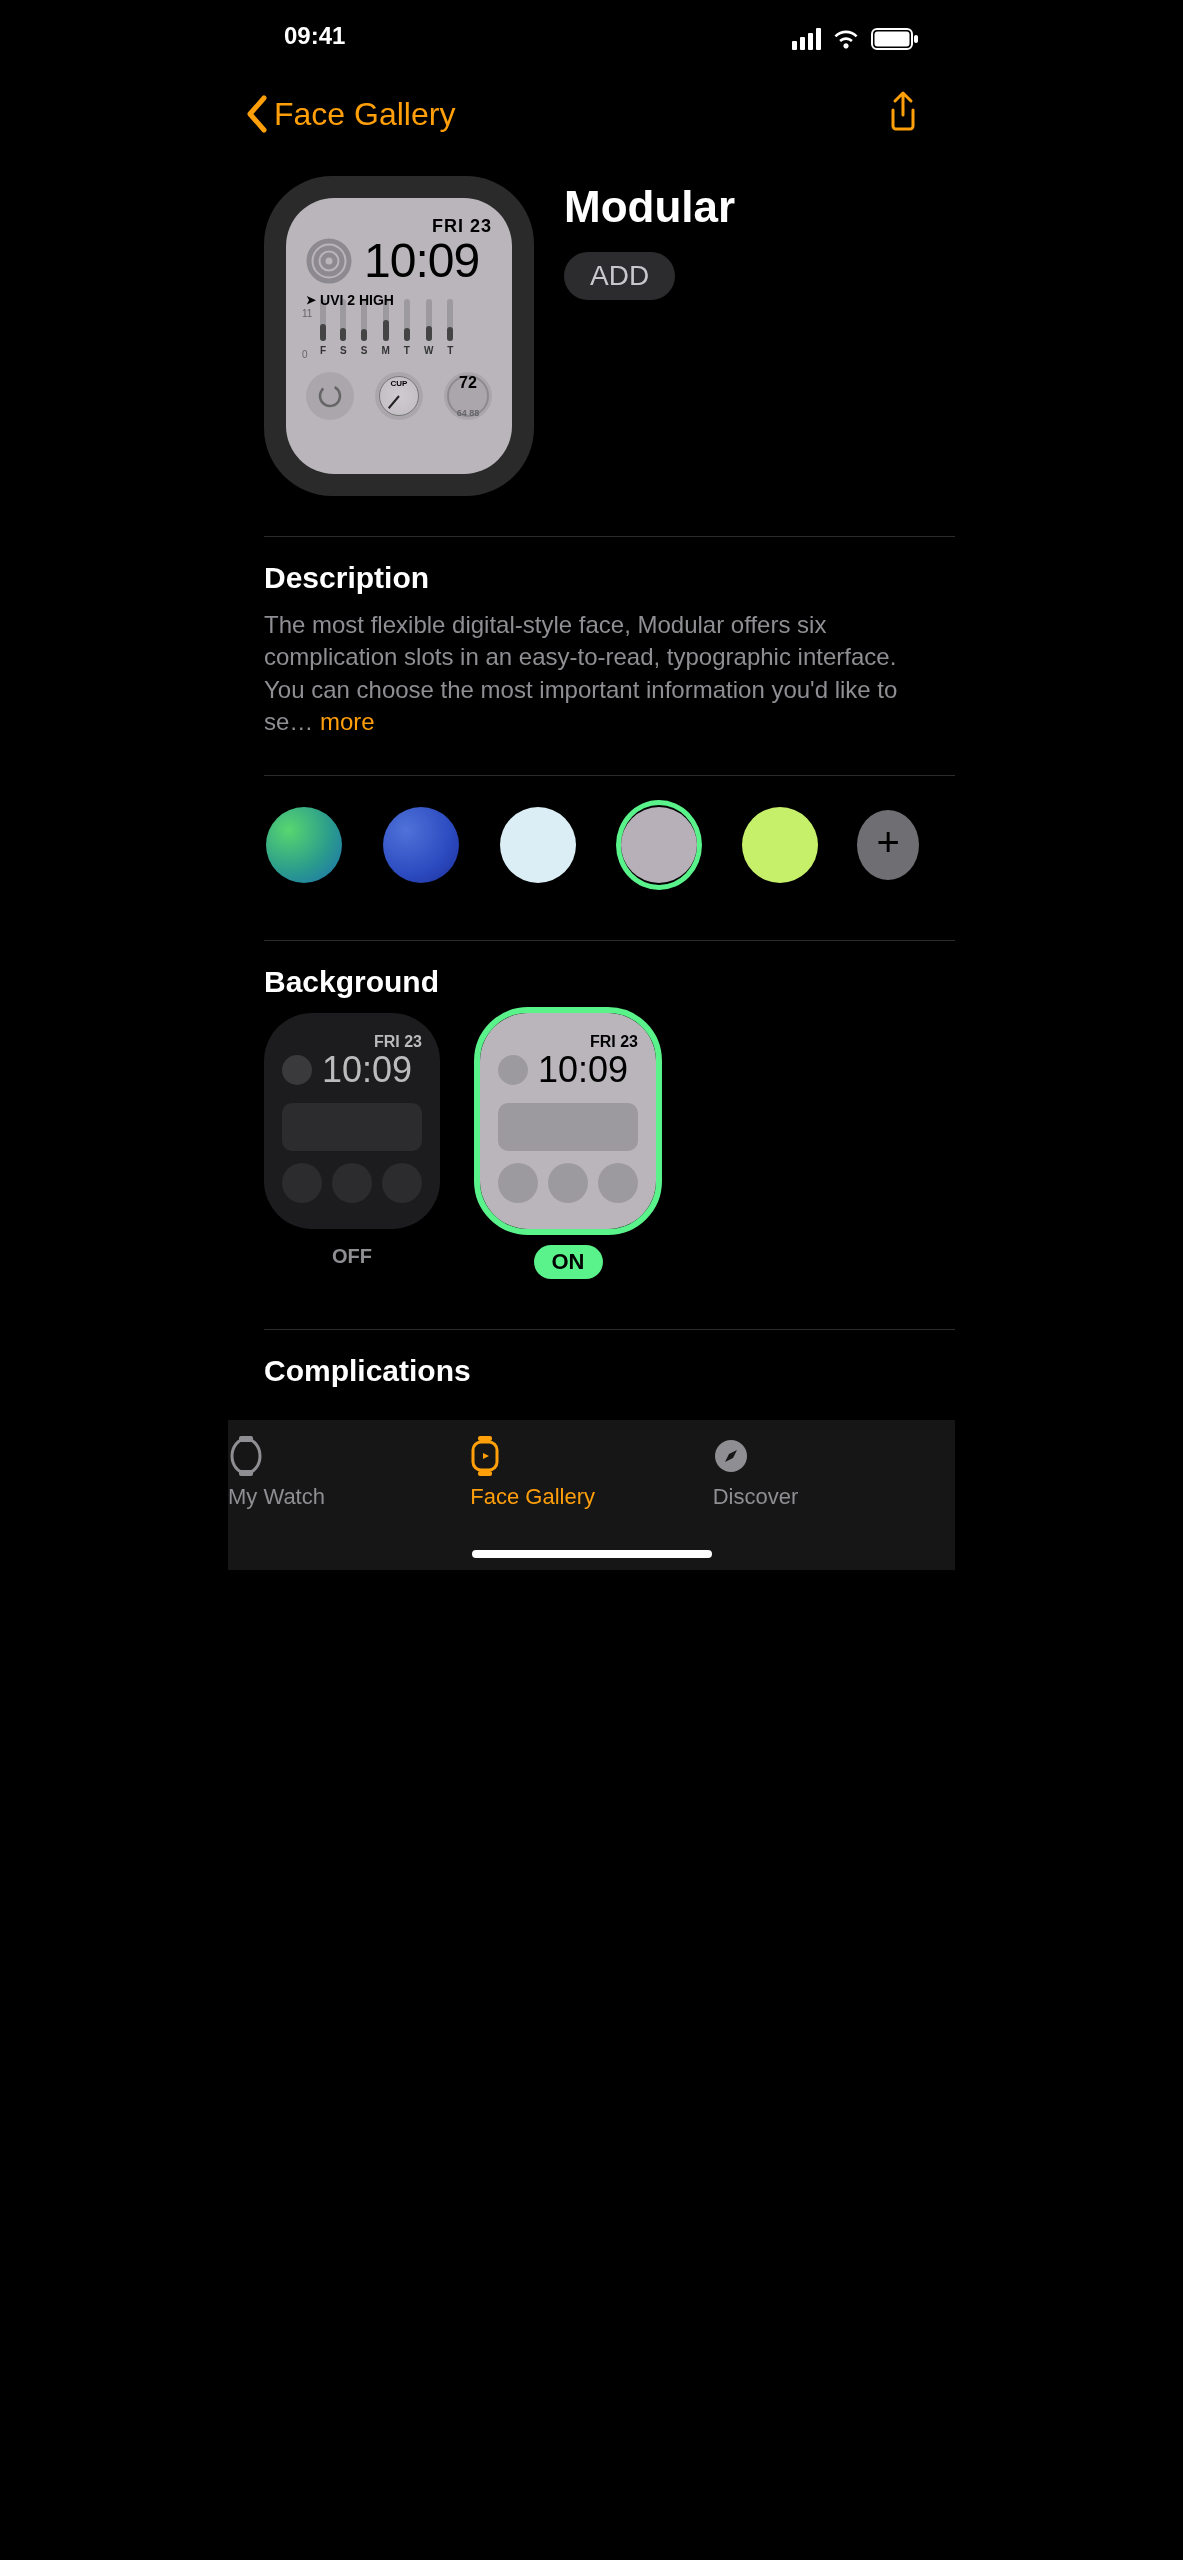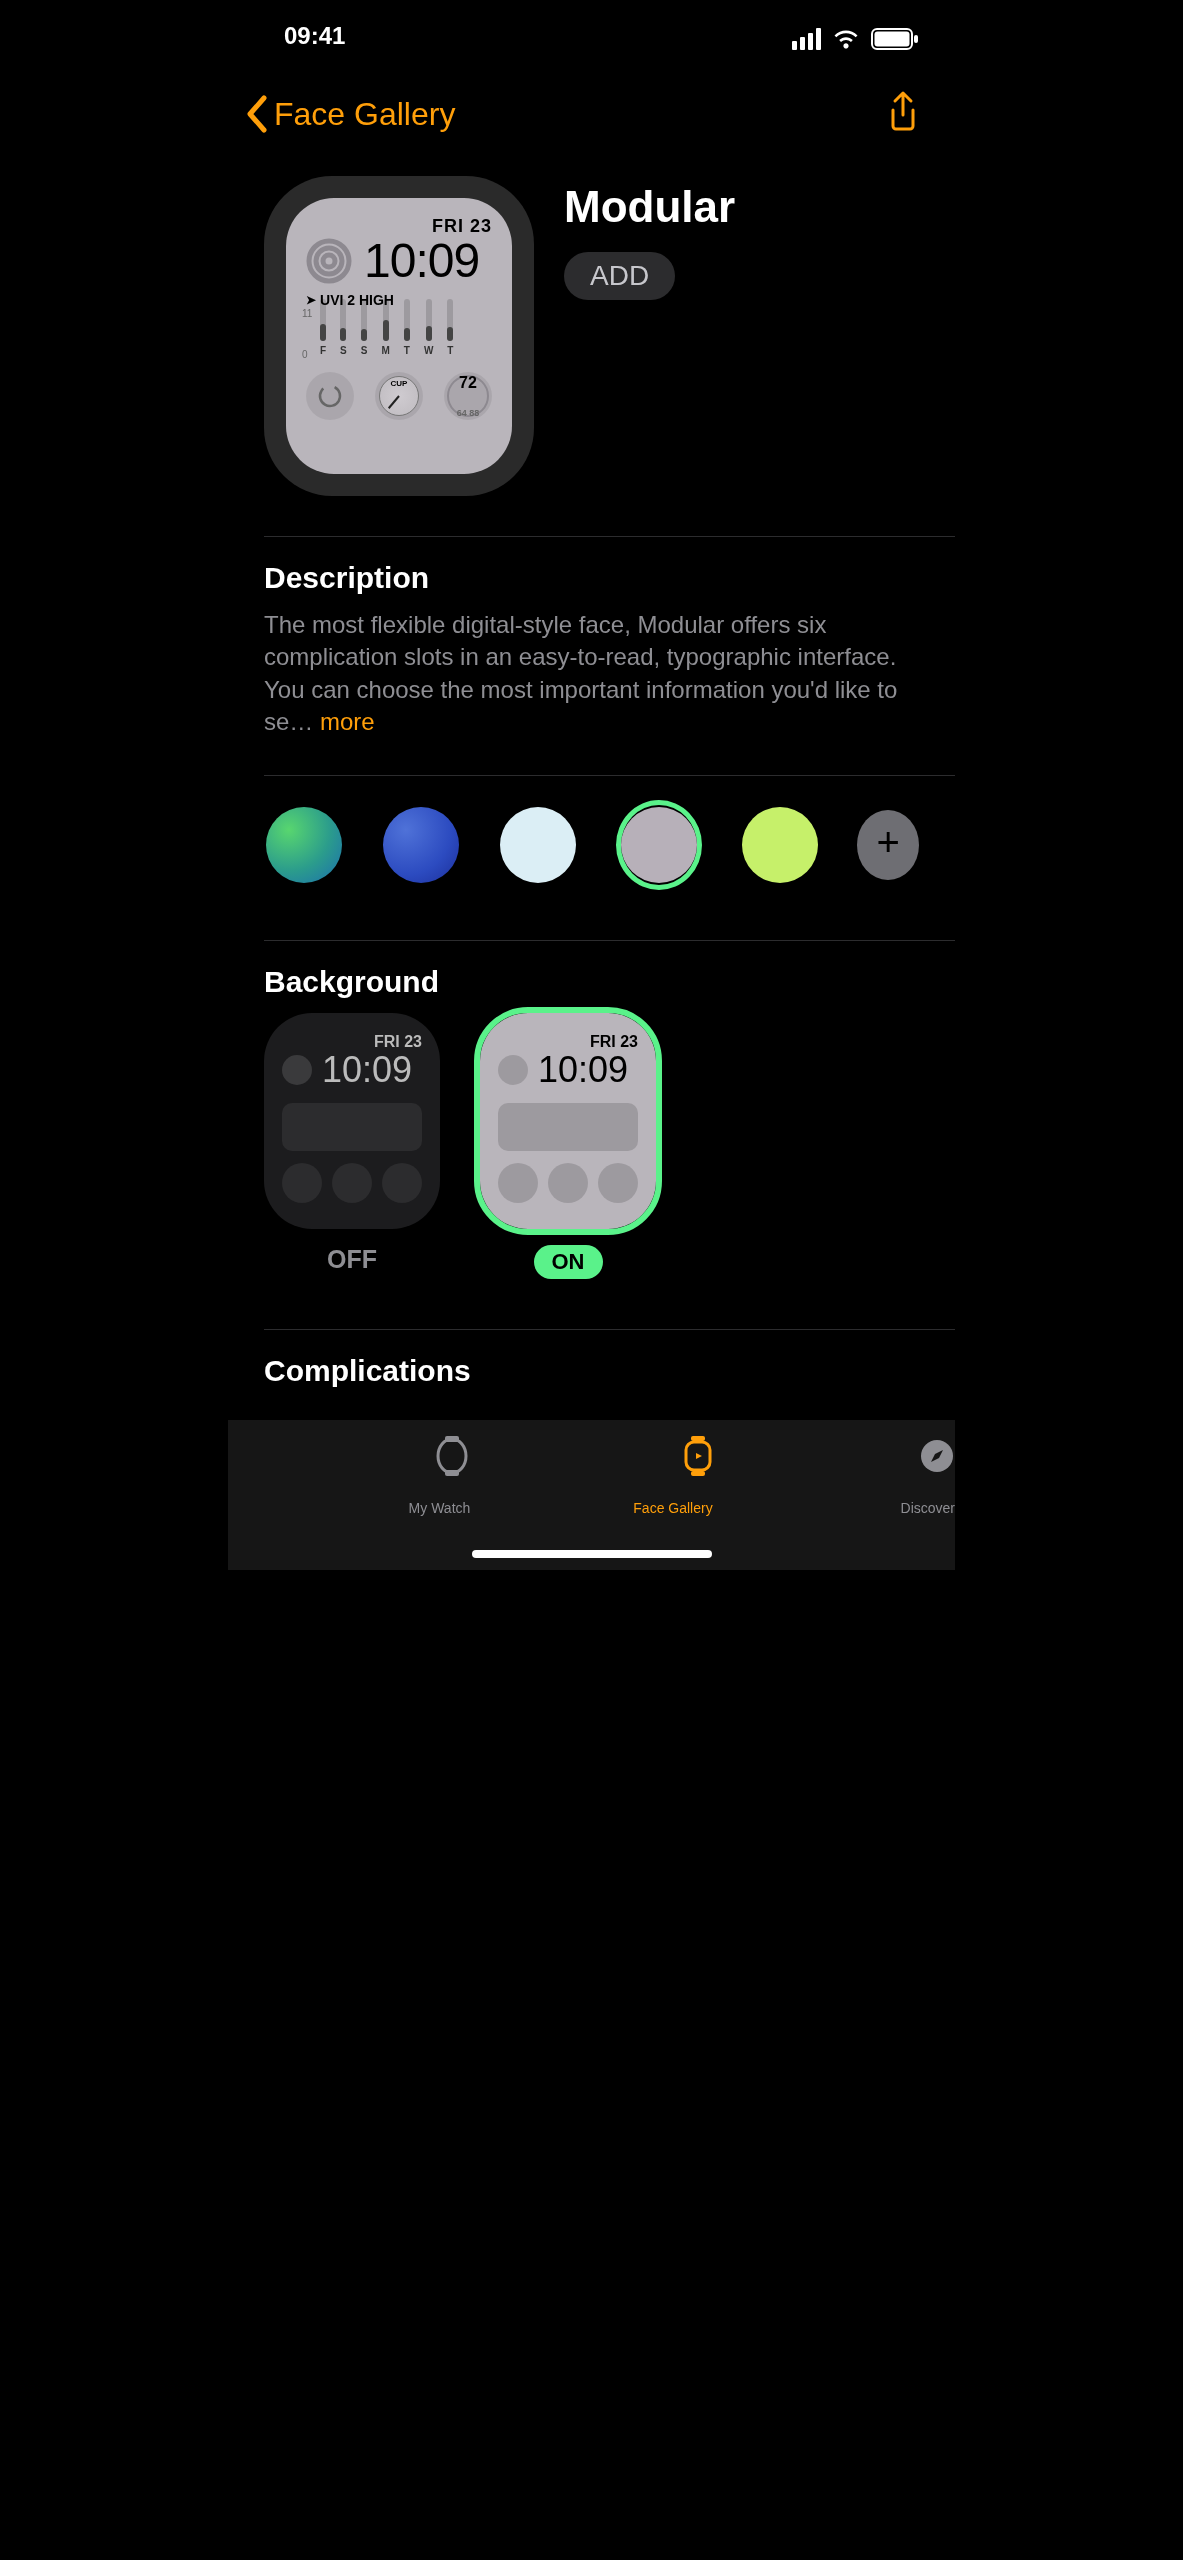--- a/index.html
+++ b/index.html
@@ -142,32 +142,32 @@
   .bg-date { text-align:right; font-size:16px; font-weight:700;}
   .bg-time-row { display:flex; align-items:center; gap:10px; margin-top:-2px;}
   .bg-time { font-size:36px; font-weight:500;}
   .bg-circle-sm { width:30px; height:30px; border-radius:15px; background:rgba(0,0,0,0.15);}
   .bg-preview.off .bg-circle-sm { background:#3a3a3c;}
   .bg-rect { margin-top:12px; height:48px; border-radius:10px; background:rgba(0,0,0,0.15);}
   .bg-preview.off .bg-rect { background:#2c2c2e;}
   .bg-circles-row { display:flex; justify-content:space-between; margin-top:12px;}
   .bg-circles-row .c3 { width:40px; height:40px; border-radius:20px; background:rgba(0,0,0,0.15);}
   .bg-preview.off .bg-circles-row .c3 { background:#2c2c2e;}
-  .bg-label { font-size:25px; font-weight:700; color:#8e8e93;}
+  .bg-label { font-size:20px; font-weight:700; color:#8e8e93;}
   .bg-label-pill { background:#5af28a; color:#000; padding:4px 18px; border-radius:18px; font-size:22px; font-weight:800;}
 
   
   .tab-bar {
     position:absolute; left:0; right:0; bottom:0;
     height:150px;
     background:#161616;
     display:flex;
     padding-top:16px;
   }
-  .tab { flex:1; display:flex; flex-direction:column; align-items:flex-end; gap:24px; color:#8e8e93; font-size:14px;}
+  .tab { flex:1; display:flex; flex-direction:column; align-items:flex-start; gap:8px; color:#8e8e93; font-size:22px;}
   .tab.active { color:#ff9f0a; }
   .tab-icon { height:40px; display:flex; align-items:center; justify-content:center;}
   .home-indicator { position:absolute; bottom:12px; left:50%; transform:translateX(-50%); width:240px; height:8px; border-radius:4px; background:#fff;}
 </style>
 </head>
 <body>
 
 <div class="scroller">
 
   <div class="status-bar">

